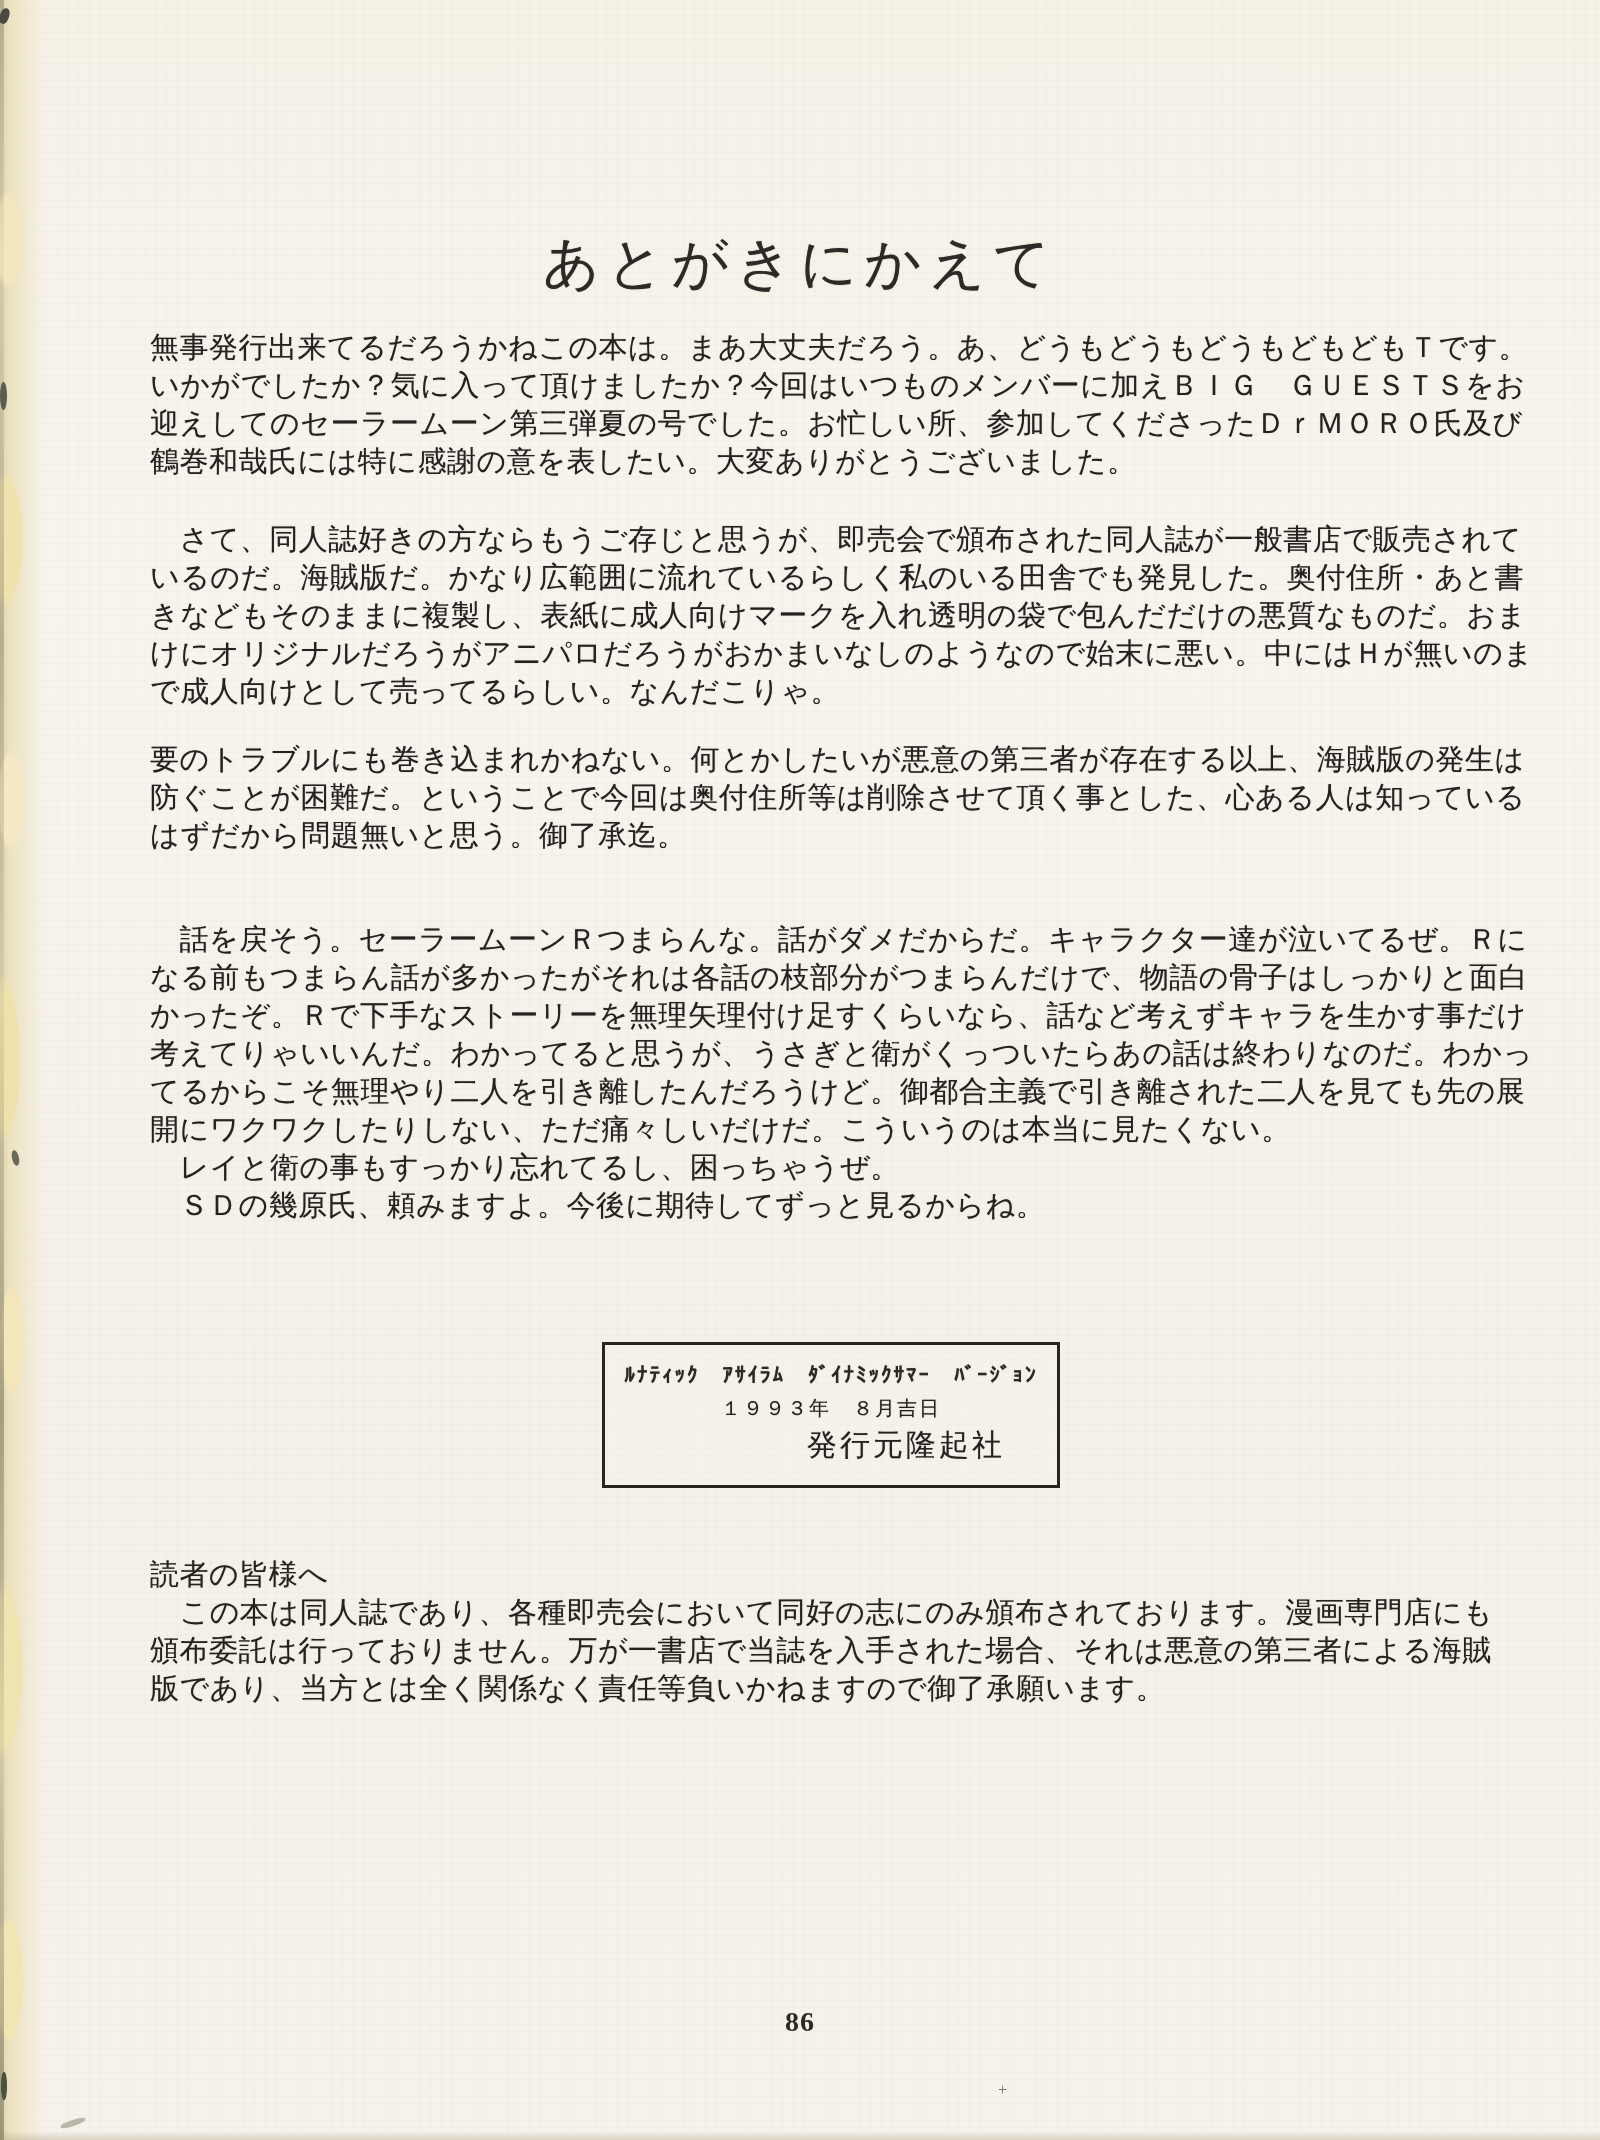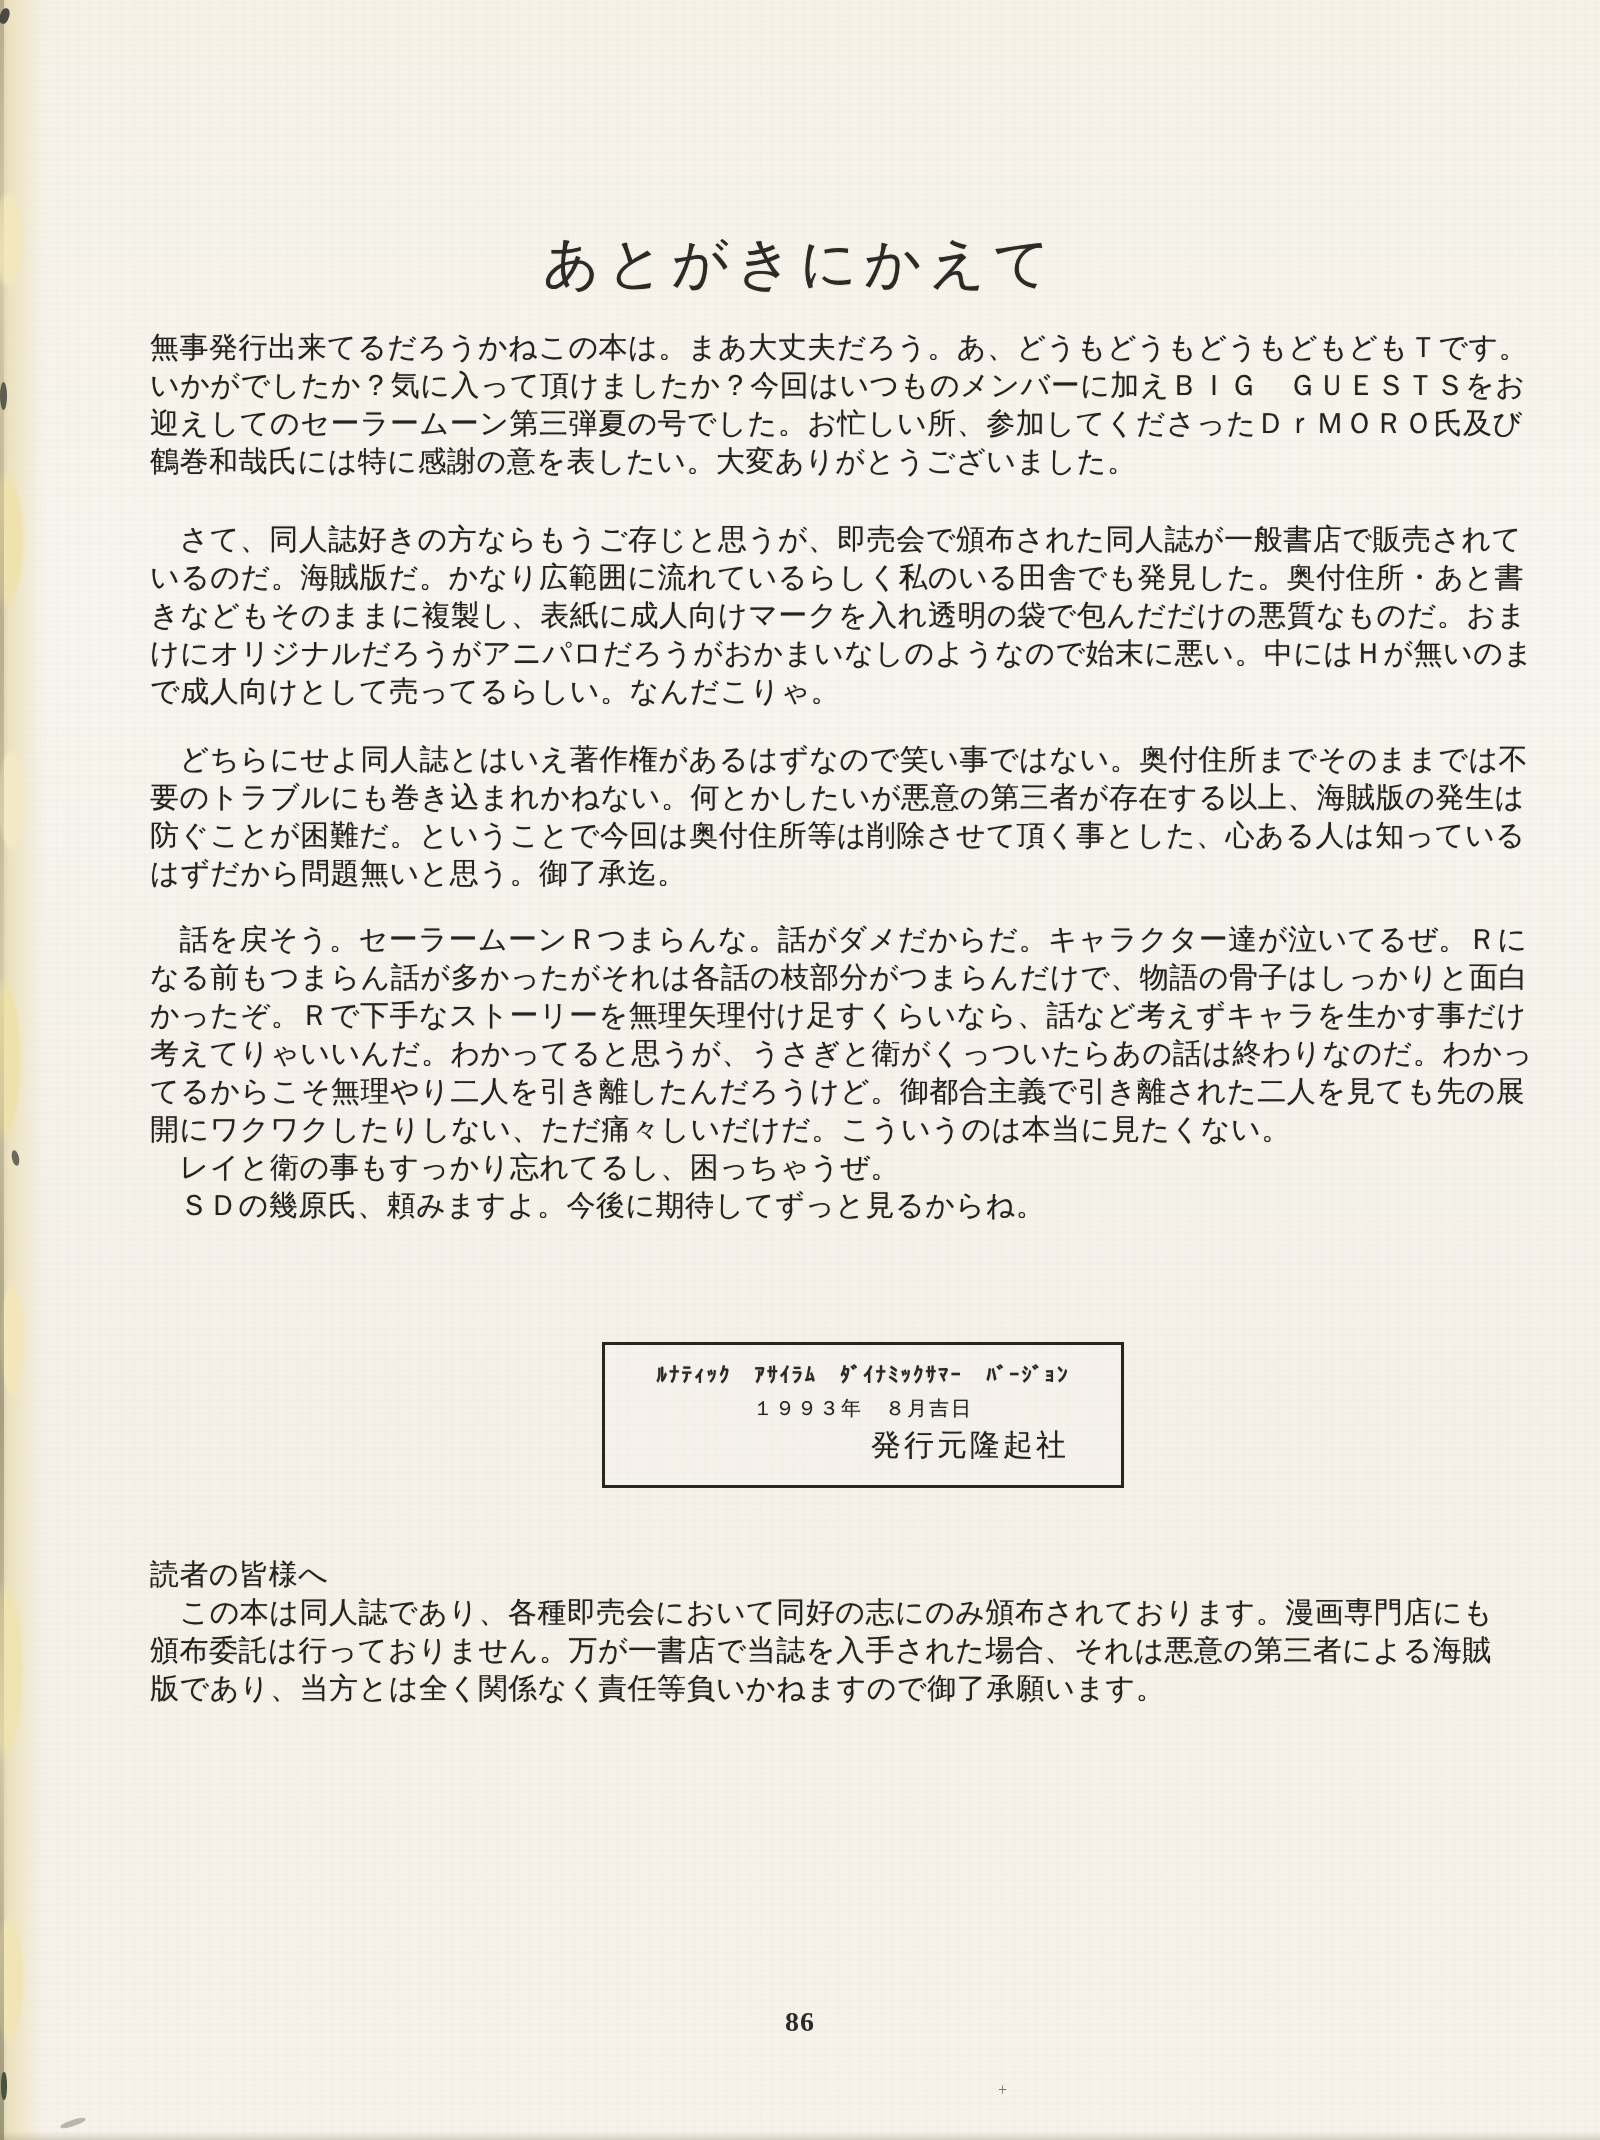--- a/index.html
+++ b/index.html
@@ -65,21 +65,21 @@
     text-shadow: 0 0 1px rgba(35,34,31,.4);
   }
   #p1 { top: 328px; }
   #p2 { top: 520px; }
   #p3 { top: 740px; }
   #p4 { top: 920px; }
   .line { white-space: pre; }
 
   .colophon-box {
     position: absolute; left: 602px; top: 1342px;
-    width: 522px; height: 146px;
+    width: 458px; height: 146px;
     border: 3px solid #26251f;
     box-sizing: border-box;
     background: rgba(255,255,255,0.12);
     text-shadow: 0 0 1px rgba(35,34,31,.4);
   }
   .colophon-series {
     margin-top: 18px; text-align: center;
     font-size: 21px; letter-spacing: 2px; white-space: pre;
     font-weight: 600; color: #2a2923;
   }
@@ -129,21 +129,20 @@
       <div class="line">鶴巻和哉氏には特に感謝の意を表したい。大変ありがとうございました。</div>
     </div>
   <div id="p2" class="bodyblock">
       <div class="line">　さて、同人誌好きの方ならもうご存じと思うが、即売会で頒布された同人誌が一般書店で販売されて</div>
       <div class="line">いるのだ。海賊版だ。かなり広範囲に流れているらしく私のいる田舎でも発見した。奥付住所・あと書</div>
       <div class="line">きなどもそのままに複製し、表紙に成人向けマークを入れ透明の袋で包んだだけの悪質なものだ。おま</div>
       <div class="line">けにオリジナルだろうがアニパロだろうがおかまいなしのようなので始末に悪い。中にはＨが無いのま</div>
       <div class="line">で成人向けとして売ってるらしい。なんだこりゃ。</div>
     </div>
   <div id="p3" class="bodyblock">
-      <div class="line">　どちらにせよ同人誌とはいえ著作権があるはずなので笑い事ではない。奥付住所までそのままでは不</div>
       <div class="line">要のトラブルにも巻き込まれかねない。何とかしたいが悪意の第三者が存在する以上、海賊版の発生は</div>
       <div class="line">防ぐことが困難だ。ということで今回は奥付住所等は削除させて頂く事とした、心ある人は知っている</div>
       <div class="line">はずだから問題無いと思う。御了承迄。</div>
     </div>
   <div id="p4" class="bodyblock">
       <div class="line">　話を戻そう。セーラームーンＲつまらんな。話がダメだからだ。キャラクター達が泣いてるぜ。Ｒに</div>
       <div class="line">なる前もつまらん話が多かったがそれは各話の枝部分がつまらんだけで、物語の骨子はしっかりと面白</div>
       <div class="line">かったぞ。Ｒで下手なストーリーを無理矢理付け足すくらいなら、話など考えずキャラを生かす事だけ</div>
       <div class="line">考えてりゃいいんだ。わかってると思うが、うさぎと衛がくっついたらあの話は終わりなのだ。わかっ</div>
       <div class="line">てるからこそ無理やり二人を引き離したんだろうけど。御都合主義で引き離された二人を見ても先の展</div>

